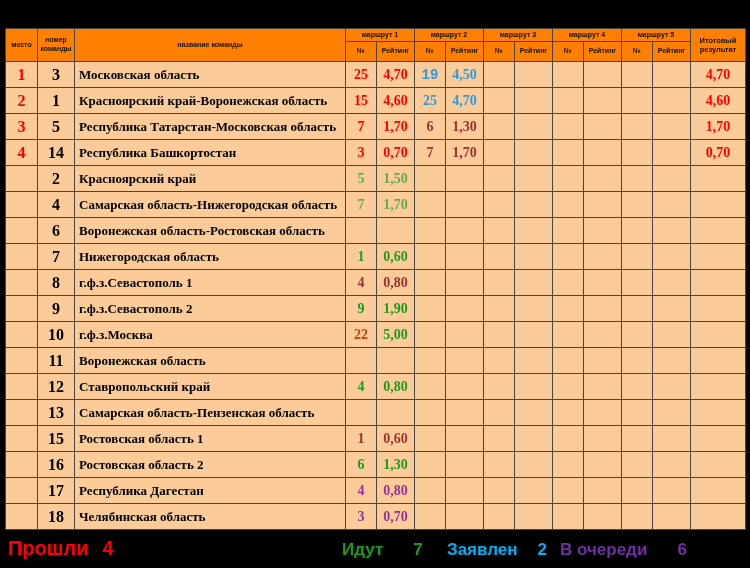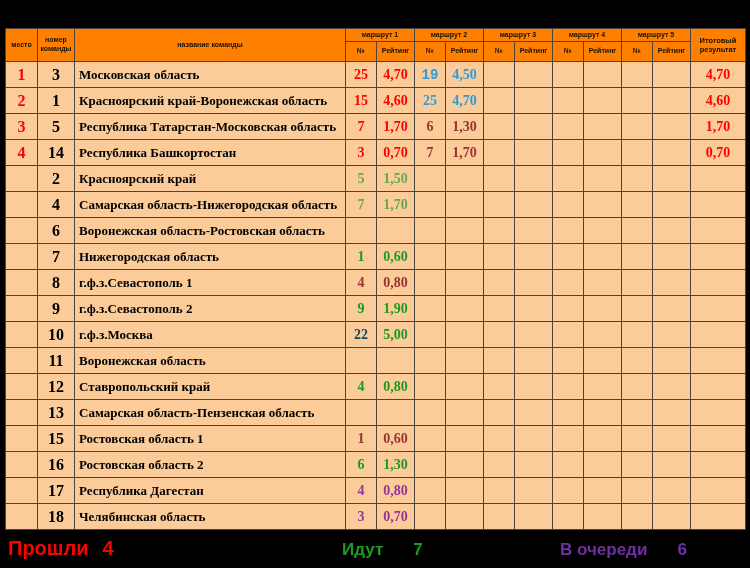--- a/index.html
+++ b/index.html
@@ -266,21 +266,21 @@
           <td class="val"></td>
           <td class="val"></td>
           <td class="val"></td>
           <td class="val"></td>
           <td class="val total"></td>
         </tr>
         <tr>
           <td class="place"></td>
           <td class="num">10</td>
           <td class="name">г.ф.з.Москва</td>
-          <td class="val" style="color: #0c4a6e;">22</td>
+          <td class="val" style="color: #c2410c;">22</td>
           <td class="val" style="color: rgb(30, 155, 30);">5,00</td>
           <td class="val"></td>
           <td class="val"></td>
           <td class="val"></td>
           <td class="val"></td>
           <td class="val"></td>
           <td class="val"></td>
           <td class="val"></td>
           <td class="val"></td>
           <td class="val total"></td>
@@ -396,16 +396,17 @@
           <td class="val"></td>
           <td class="val"></td>
           <td class="val total"></td>
         </tr>
       </tbody>
   </table>
 
   <div class="footer">
     <div class="f-item big" style="left: 8px; color: rgb(255, 0, 0);"><span>Прошли</span><span class="f-value" style="margin-left:14px">4</span></div>
     <div class="f-item" style="left: 342px; color: rgb(30, 155, 30);"><span>Идут</span><span class="f-value" style="margin-left:30px">7</span></div>
+    <div class="f-item" style="left: 447px; color: rgb(0, 176, 240);"><span>Заявлен</span><span class="f-value" style="margin-left:20px">2</span></div>
     <div class="f-item" style="left: 560px; color: rgb(112, 48, 160);"><span>В очереди</span><span class="f-value" style="margin-left:30px">6</span></div>
   </div>
 
 </div>
 
 </body></html>

